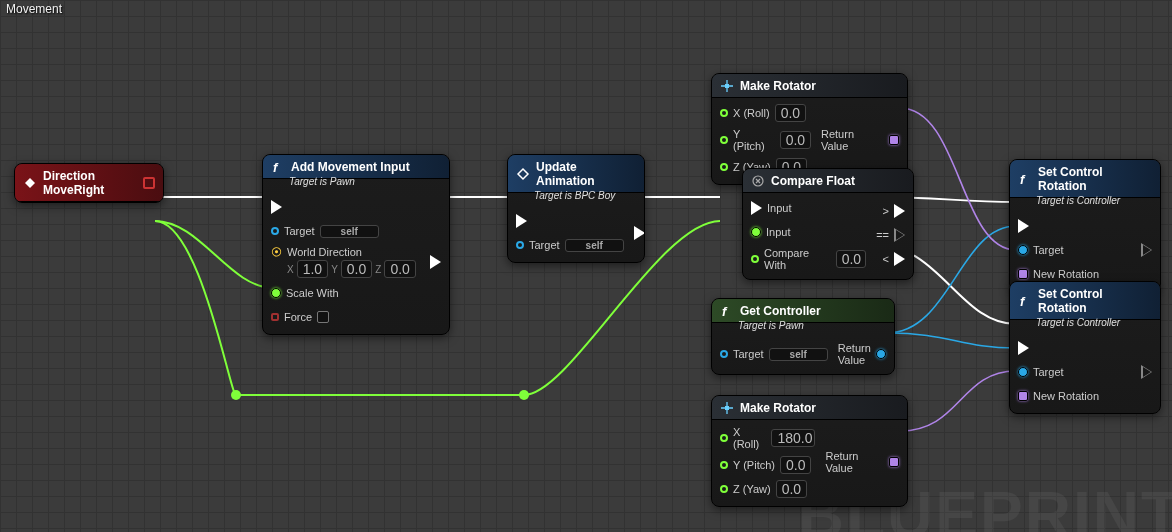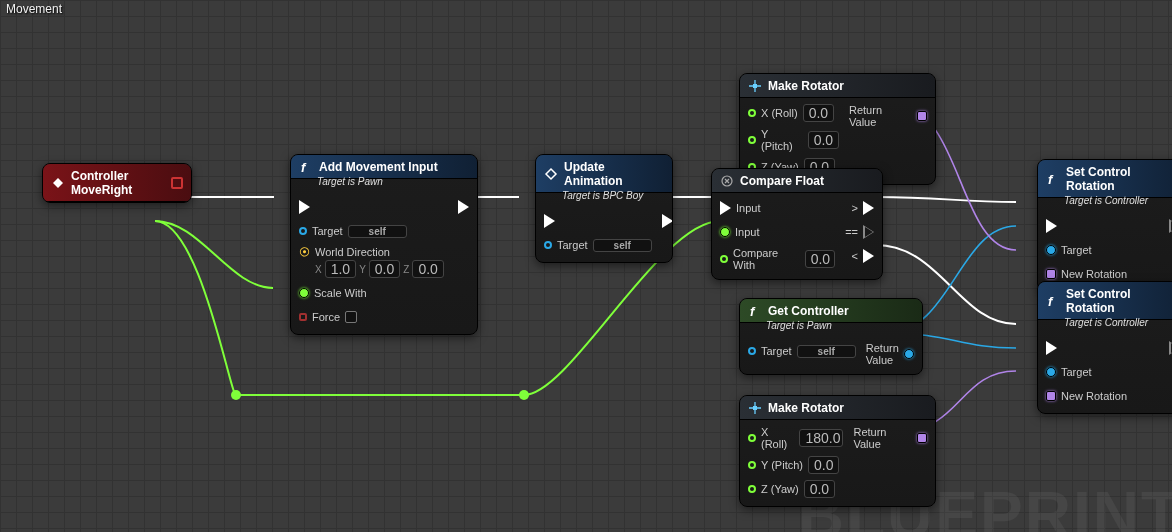--- a/index.html
+++ b/index.html
@@ -47,21 +47,20 @@
     width: 1172px; height: 532px;
     pointer-events: none;
   }
   .node {
     position: absolute;
     background: linear-gradient(#1c1c1c, #181818);
     border: 1px solid #000;
     border-radius: 8px;
     box-shadow: 0 3px 10px rgba(0,0,0,0.5);
     overflow: hidden;
-    margin-left: 28px;
   }
   .node-header {
     padding: 5px 8px 4px 8px;
     display: flex;
     align-items: center;
     gap: 6px;
     font-size: 12px;
     font-weight: 600;
     color: #fff;
   }
@@ -74,20 +73,21 @@
   }
   .hdr-red    { background: linear-gradient(90deg, #7a1318 0%, #4a0d10 100%); border-bottom:1px solid #000;}
   .hdr-blue   { background: linear-gradient(90deg, #1e3e64 0%, #102034 100%); border-bottom:1px solid #000;}
   .hdr-dark   { background: linear-gradient(90deg, #2a2f35 0%, #191b1f 100%); border-bottom:1px solid #000;}
   .hdr-green  { background: linear-gradient(90deg, #2d4a26 0%, #1a2a16 100%); border-bottom:1px solid #000;}
   .node-body {
     padding: 6px 8px 8px 8px;
     display: flex;
     justify-content: space-between;
     gap: 10px;
+    align-items: center;
   }
   .col { display: flex; flex-direction: column; gap: 6px; }
   .col.right { align-items: flex-end; }
   .row {
     display: flex;
     align-items: center;
     gap: 5px;
     font-size: 11px;
     color: #ccc;
     min-height: 18px;
@@ -197,21 +197,21 @@
 <div class="title">Movement</div>
 <div class="watermark">BLUEPRINT</div>
 
 <div class="node" style="left:14px; top:163px; width:150px;">
   <div class="node-header hdr-red">
     <span class="ico">
       <svg viewBox="0 0 14 14">
           <path d="M2 7 L7 2 L12 7 L7 12 Z" fill="#fff"></path>
         </svg>
     </span>
-    <span>Controller MoveRight</span>
+    <span>Direction MoveRight</span>
     <span class="delegate"></span>
   </div>
 </div>
 
 <div class="node" style="left:262px; top:154px; width:188px;">
   <div class="node-header hdr-blue">
     <span class="ico">
       <svg viewBox="0 0 14 14">
           <text x="2" y="12" font-size="13" font-style="italic" fill="#fff">f</text>
         </svg>
@@ -320,21 +320,21 @@
     </div>
     <div class="col right">
       <div class="row">
           <span>Return Value</span>
           <span class="pin pin-struct-f"></span>
         </div>
     </div>
   </div>
 </div>
 
-<div class="node" style="left:683px; top:168px; width:172px;">
+<div class="node" style="left:742px; top:168px; width:172px;">
   <div class="node-header hdr-dark">
     <span class="ico">
       <svg viewBox="0 0 14 14">
           <circle cx="7" cy="7" r="5" fill="none" stroke="#aaa" stroke-width="1.2"></circle>
           <path d="M5 5l4 4M9 5l-4 4" stroke="#aaa" stroke-width="1.2"></path>
         </svg>
     </span>
     <span>Compare Float</span>
   </div>
   <div class="node-body">

